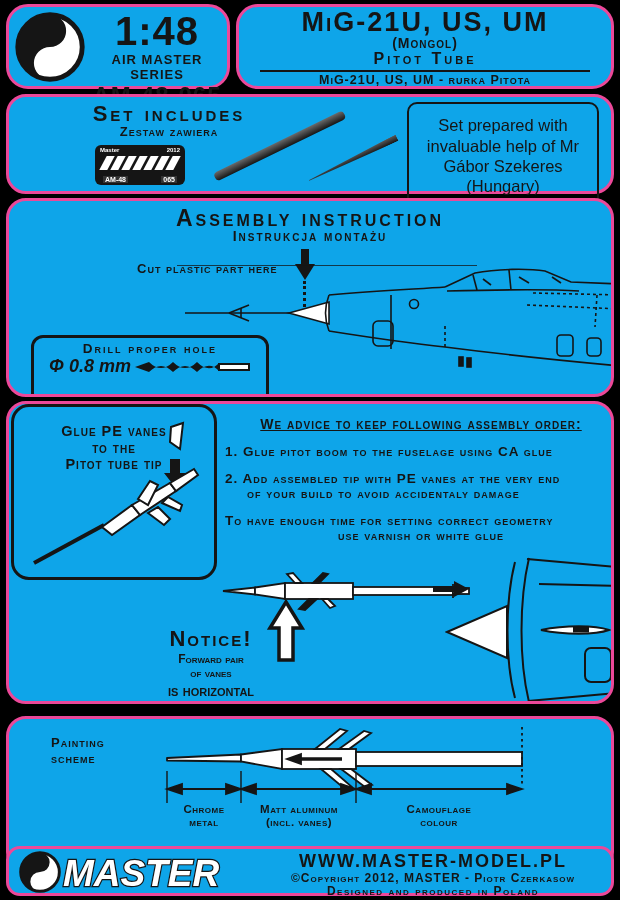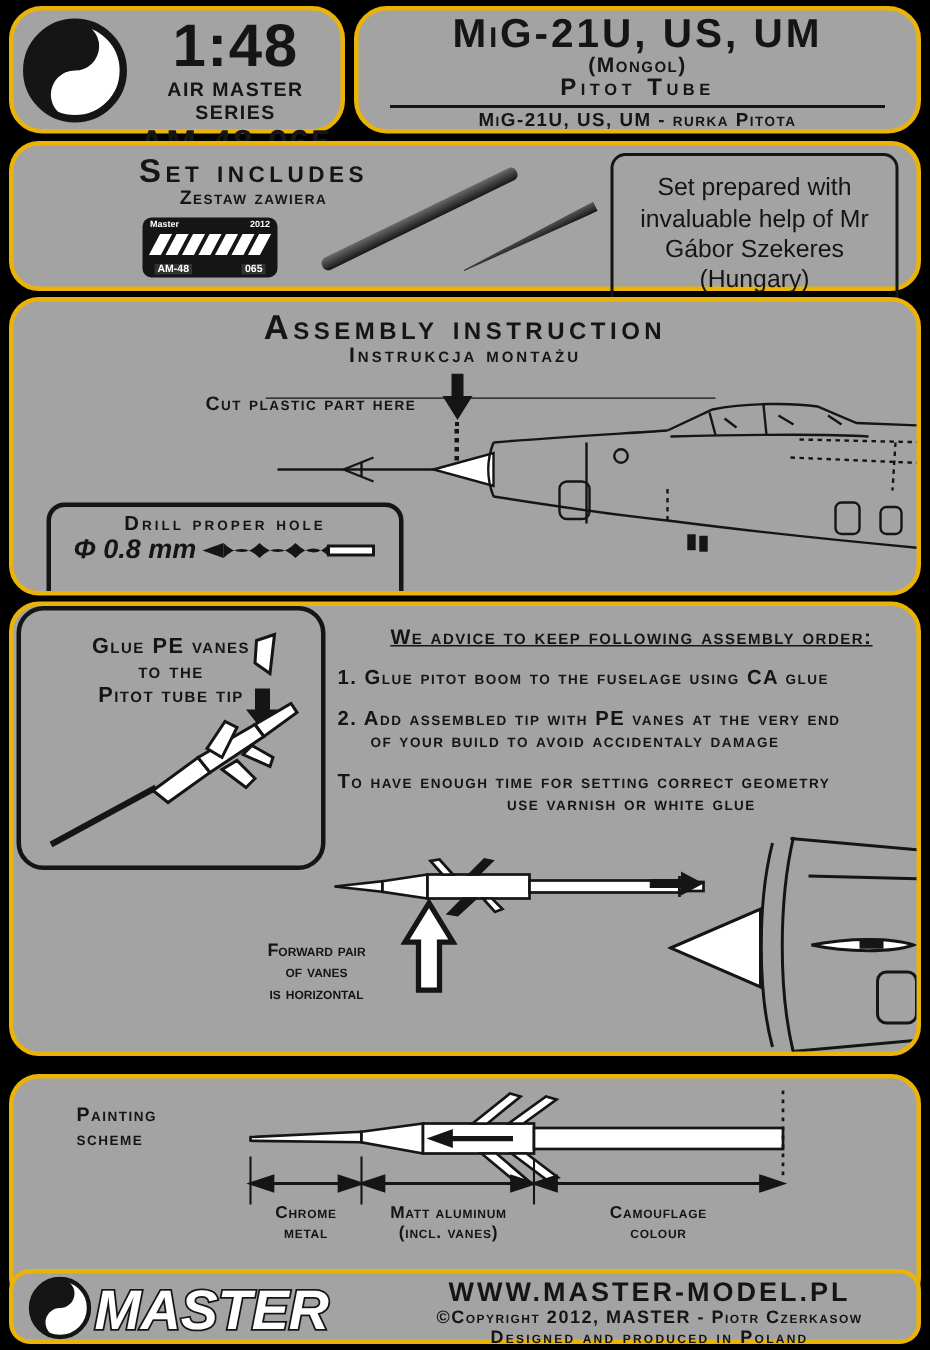--- a/index.html
+++ b/index.html
@@ -2,21 +2,21 @@
 <html><head>
 <meta charset="utf-8">
 <style>
   html,body{margin:0;padding:0;}
   body{
     width:620px;height:900px;position:relative;overflow:hidden;
     background:#000;color:#151515;
     font-family:"Liberation Sans",sans-serif;
   }
   .panel{
-    position:absolute;background:#a3a3a3;border:3px solid #eab308;
+    position:absolute;background:#0ea5e9;border:3px solid #ec4899;
     border-radius:20px;box-sizing:border-box;
   }
   .sq{font-variant:small-caps;font-weight:bold;}
   .ctr{text-align:center;}
   .abs{position:absolute;}
   svg{display:block;}
   .dimlabel{
     position:absolute;width:130px;text-align:center;
     font-variant:small-caps;font-weight:bold;font-size:11.5px;line-height:1.15;
     letter-spacing:0.5px;
@@ -191,23 +191,24 @@
     <path d="M84,2 C74,45 74,105 84,146"></path>
     <line x1="82" y1="3" x2="172" y2="11"></line>
     <line x1="83" y1="145" x2="172" y2="137"></line>
     <line x1="94" y1="28" x2="172" y2="30"></line>
     <path d="M96,74 C120,69 150,69 164,74 C150,79 120,79 96,74 Z" fill="#fff"></path>
     <rect x="128" y="70.5" width="16" height="6" fill="#151515" stroke="none"></rect>
     <rect x="140" y="92" width="26" height="34" rx="6"></rect>
   </svg>
 
   <div class="abs ctr" style="left:132px;top:222px;width:140px;">
+    <div class="sq" style="font-size:22px;letter-spacing:2px;">Notice!</div>
     <div class="sq" style="font-size:12px;line-height:1.2;">Forward pair</div>
     <div class="sq" style="font-size:12px;line-height:1.2;">of vanes</div>
-    <div class="sq" style="font-size:12px;line-height:1.2;">is horizontal</div>
+    <div class="sq" style="font-size:16px;line-height:1.2;">is horizontal</div>
   </div>
 
   <svg class="abs" style="left:258px;top:196px;" width="38" height="62" viewBox="0 0 38 62">
     <polygon points="19,2 35,28 26,28 26,60 12,60 12,28 3,28" fill="#fff" stroke="#151515" stroke-width="3.5"></polygon>
   </svg>
 </div>
 
 <div class="panel" style="left:6px;top:716px;width:608px;height:156px;">
   <div class="abs" style="left:42px;top:16px;line-height:1.2;">
     <div class="sq" style="font-size:13px;letter-spacing:1px;">Painting</div>

